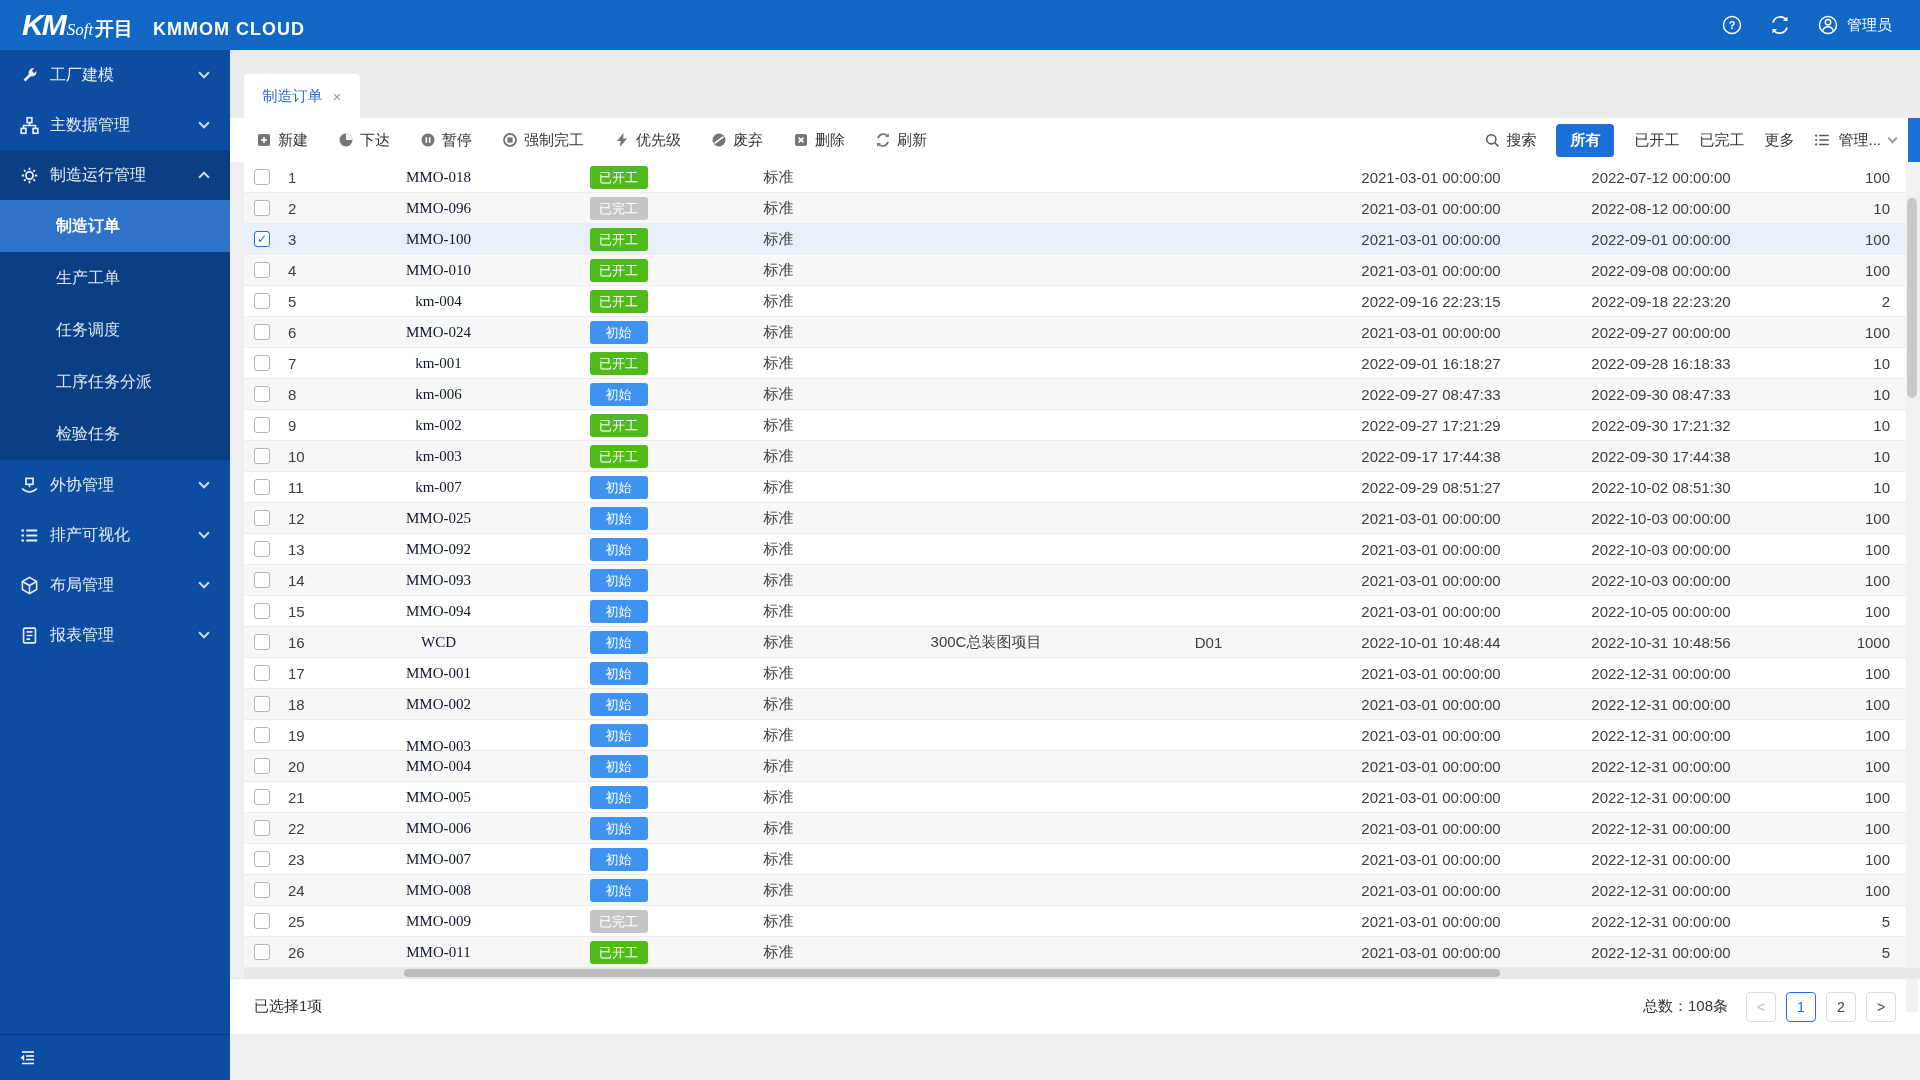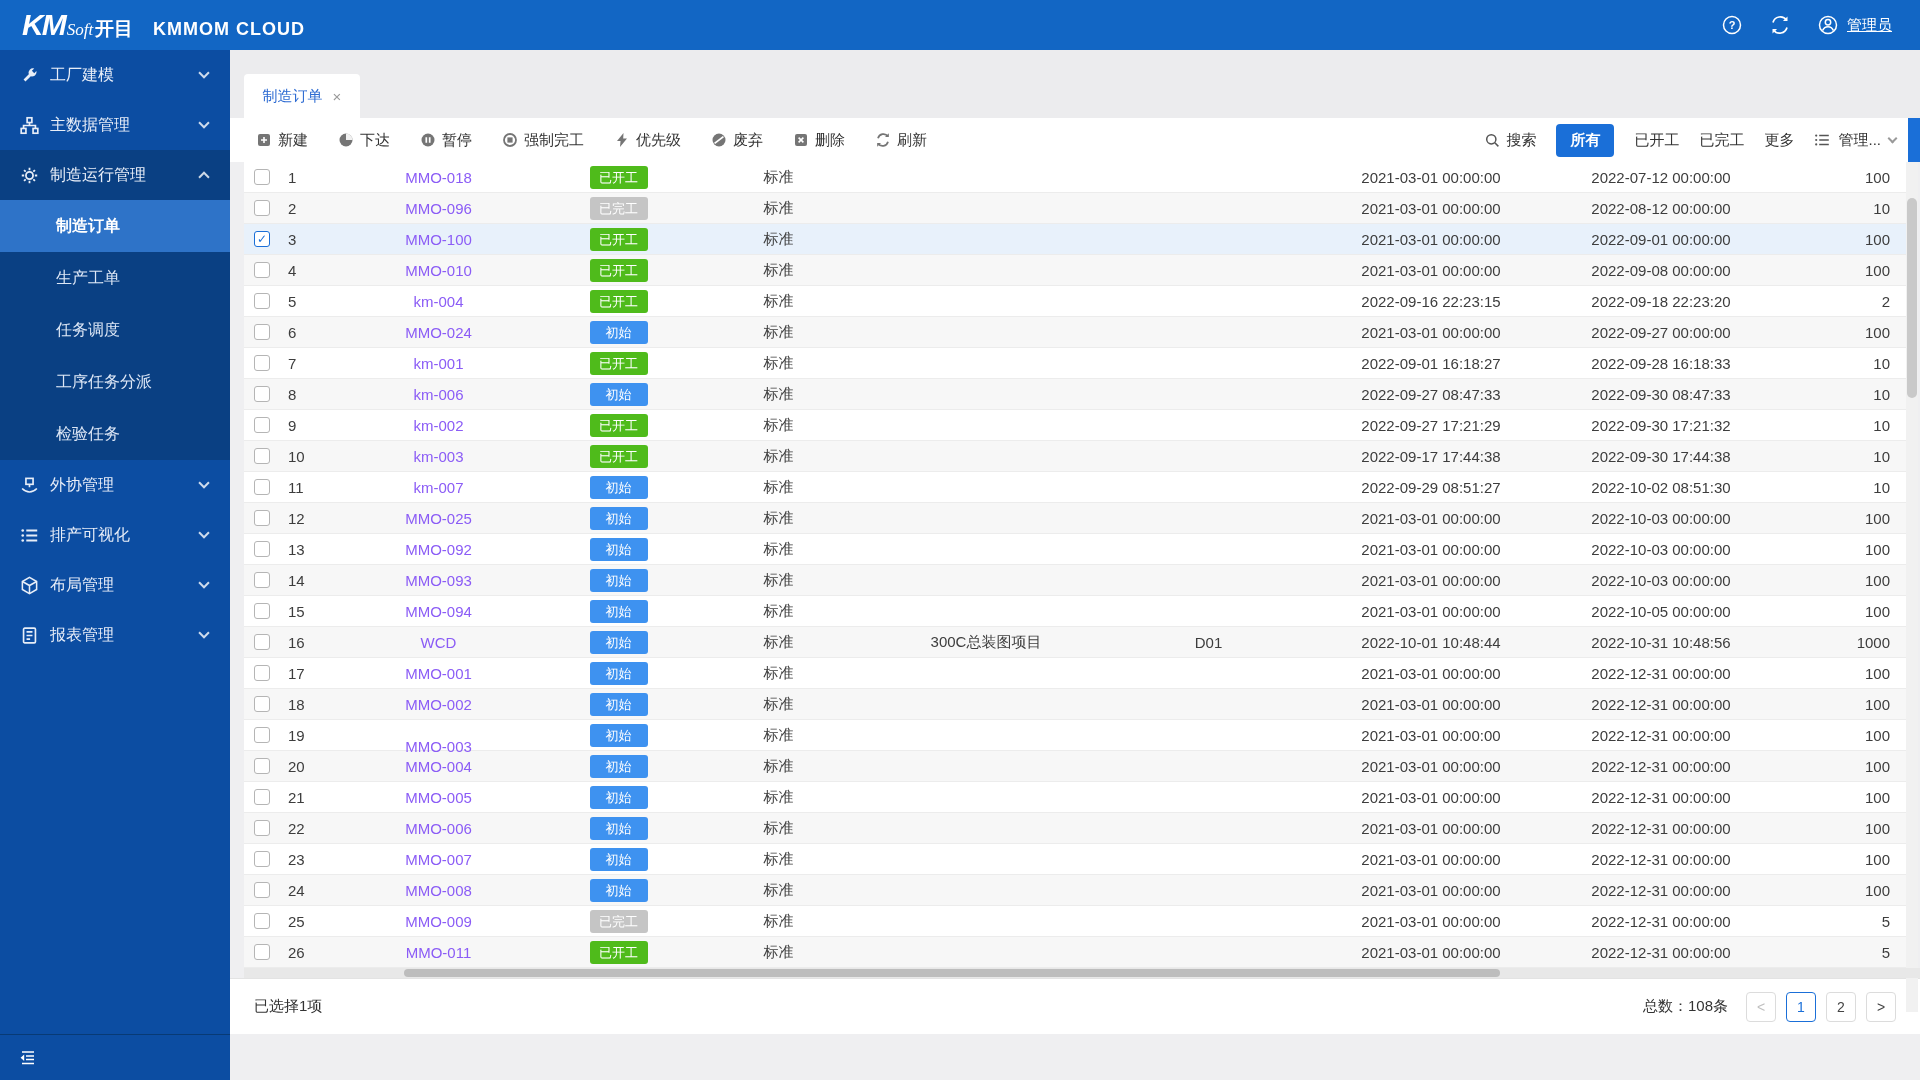--- a/index.html
+++ b/index.html
@@ -9,21 +9,21 @@
 
   
   .topbar { height:50px; background:#1266C4; display:flex; align-items:center; justify-content:space-between; flex:none;}
   .brand { display:flex; align-items:baseline; padding-left:22px; color:#fff; }
   .brand .km { font-size:30px; font-weight:bold; font-style:italic; letter-spacing:-2px; position:relative;}
   .brand .soft { font-family:"Liberation Serif",serif; font-style:italic; font-size:17px; margin-left:2px;}
   .brand .cn { font-size:19px; font-weight:bold; margin-left:2px;}
   .brand .product { font-size:18px; font-weight:bold; letter-spacing:1px; margin-left:20px;}
   .top-actions { display:flex; align-items:center; gap:26px; padding-right:28px; color:#fff;}
   .top-actions .ticon { width:22px; height:22px; display:inline-flex; cursor:pointer;}
-  .top-actions .user { display:flex; align-items:center; gap:8px; font-size:15px; cursor:pointer;text-decoration:underline;}
+  .top-actions .user { display:flex; align-items:center; gap:8px; font-size:15px; cursor:pointer;}
 
   
   .main { flex:1; display:flex; min-height:0;}
   .sidebar { width:230px; background:#0C4DA2; color:#E8EEF8; position:relative; flex:none;}
   .content { flex:1; display:flex; flex-direction:column; background:#EFEFF1; min-width:0;}
 
   
   .side-item { height:50px; display:flex; align-items:center; padding:0 22px 0 20px; cursor:pointer; position:relative; font-size:16px;}
   .side-item .sicon { width:19px; height:19px; margin-right:11px; display:inline-flex; flex:none;}
   .side-item .slabel { flex:1; white-space:nowrap;}
@@ -61,21 +61,21 @@
   .gtable { width:1662px; }
   .ghead { display:flex; height:34px; background:#E9E9E9; border-top:1px solid #E0E0E0; align-items:center; color:#4D4D4D;}
   .ghead .hcell { height:100%; display:flex; align-items:center; justify-content:center; flex:none; position:relative;}
   .ghead .hcell.divider::after { content:""; position:absolute; right:0; top:9px; height:16px; width:1px; background:#D4D4D4;}
   .gbody .grow { display:flex; height:31px; align-items:center; background:#fff; border-bottom:1px solid #ECECEC; cursor:pointer;}
   .gbody .grow.even { background:#F7F7F7;}
   .gbody .grow.selected { background:#E8F1FB;}
   .gcell { flex:none; display:flex; align-items:center; justify-content:center; height:100%; overflow:hidden; white-space:nowrap; color:#3D3D3D;}
   .gcell.left { justify-content:flex-start; padding-left:8px;}
   .gcell.right { justify-content:flex-end; padding-right:16px;}
-  .gcell a { color:#8b5cf6; text-decoration:none;}
+  .gcell a { color:#0f172a; text-decoration:none;font-family:Liberation Serif, serif;}
   .badge { display:inline-block; width:58px; line-height:23px; border-radius:3px; color:#fff; font-size:13px; text-align:center;}
   .cbx { width:16px; height:16px; border:1px solid #B5B5B5; border-radius:3px; background:#fff; display:inline-flex; align-items:center; justify-content:center; cursor:pointer; font-size:12px; line-height:1;}
   .cbx.indet::after { content:"\2212"; color:#555; font-weight:bold; font-size:13px;}
   .cbx.checked { border-color:#1A6FD8;}
   .cbx.checked::after { content:"\2713"; color:#1A6FD8; font-weight:bold;}
 
   .vscroll { position:absolute; top:0; right:2px; width:12px; height:850px; background:#F1F1F1;}
   .vscroll .vthumb { position:absolute; top:36px; left:1px; width:10px; height:200px; background:#C9C9C9; border-radius:5px;}
   .hscroll { height:10px; width:1676px; background:#E8E8E8; position:relative; flex:none;}
   .hscroll .hthumb { position:absolute; top:1px; left:160px; width:1096px; height:8px; background:#BDBDBD; border-radius:4px;}

